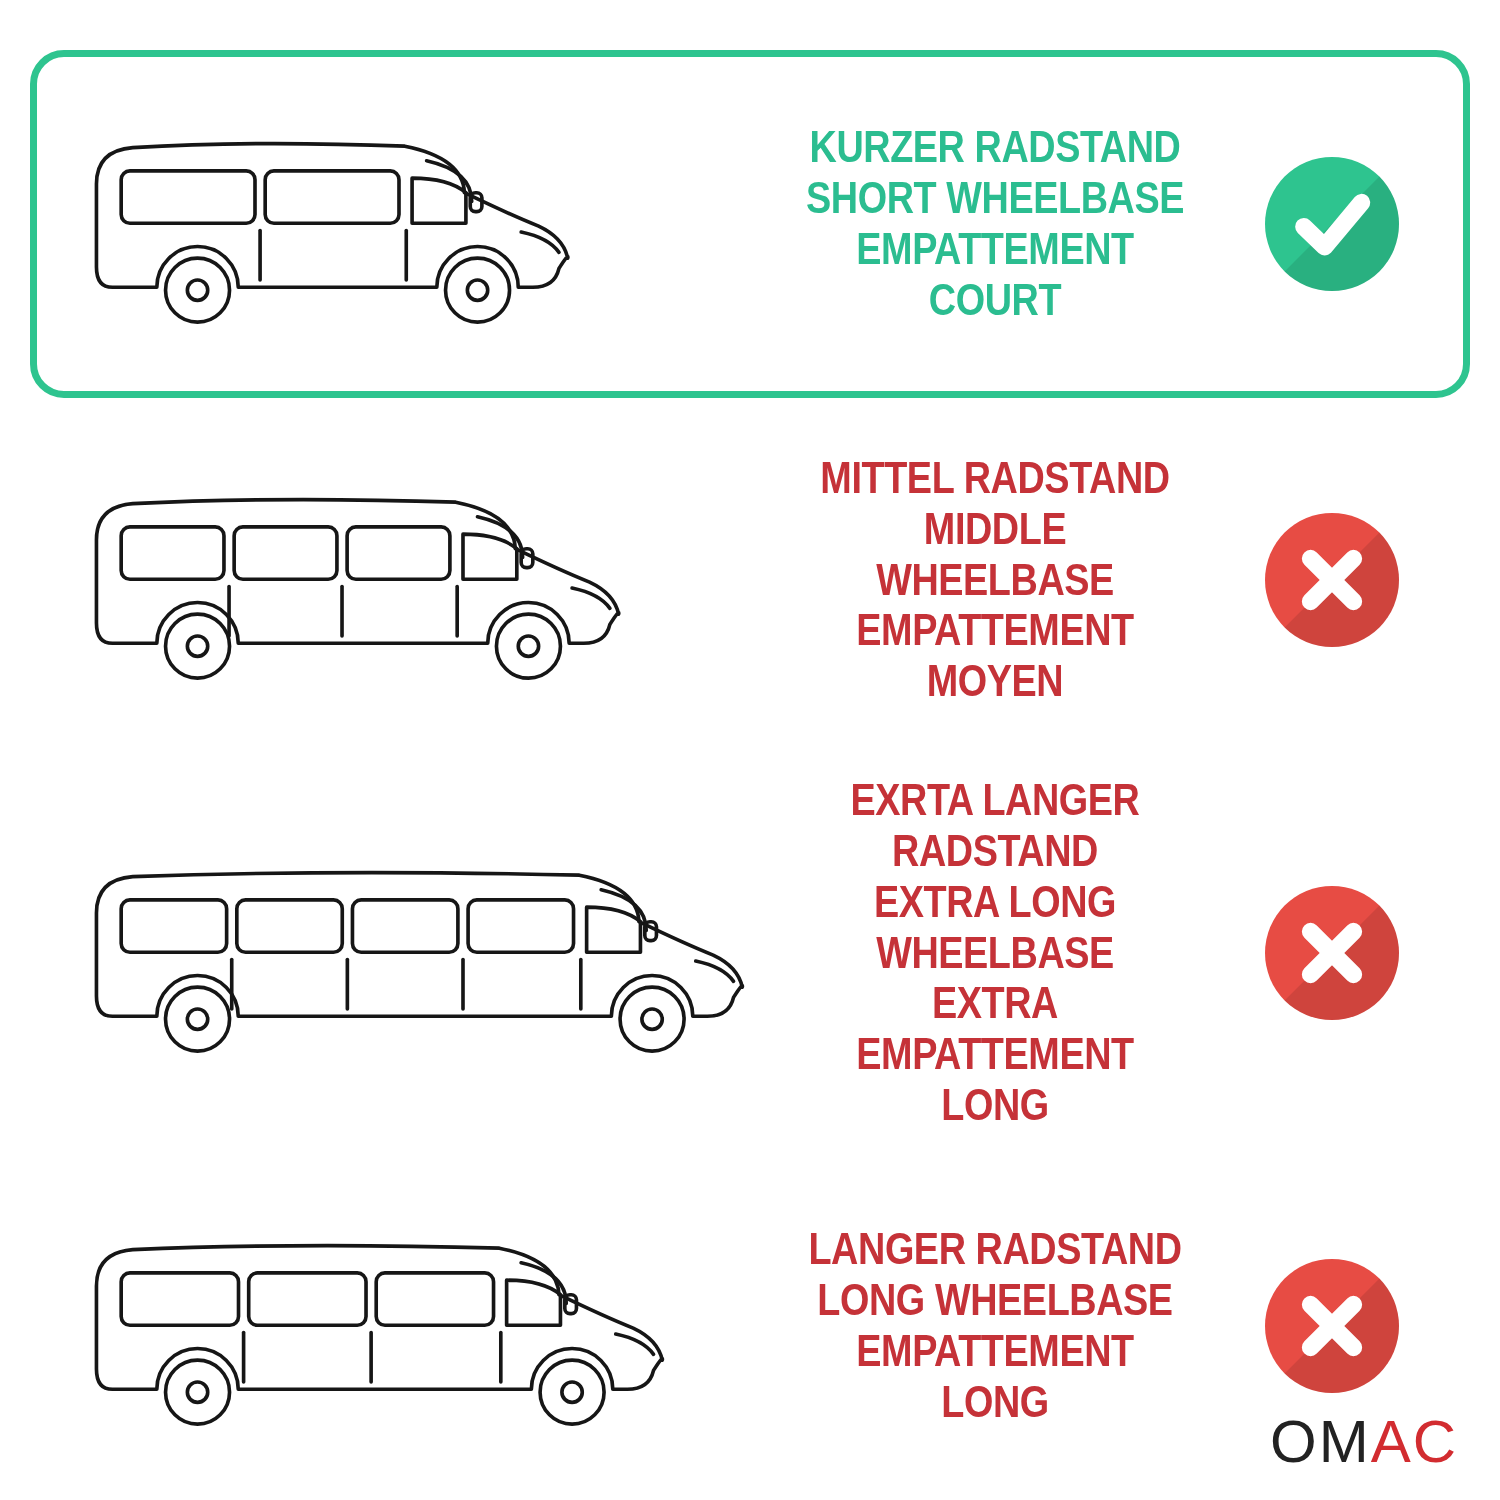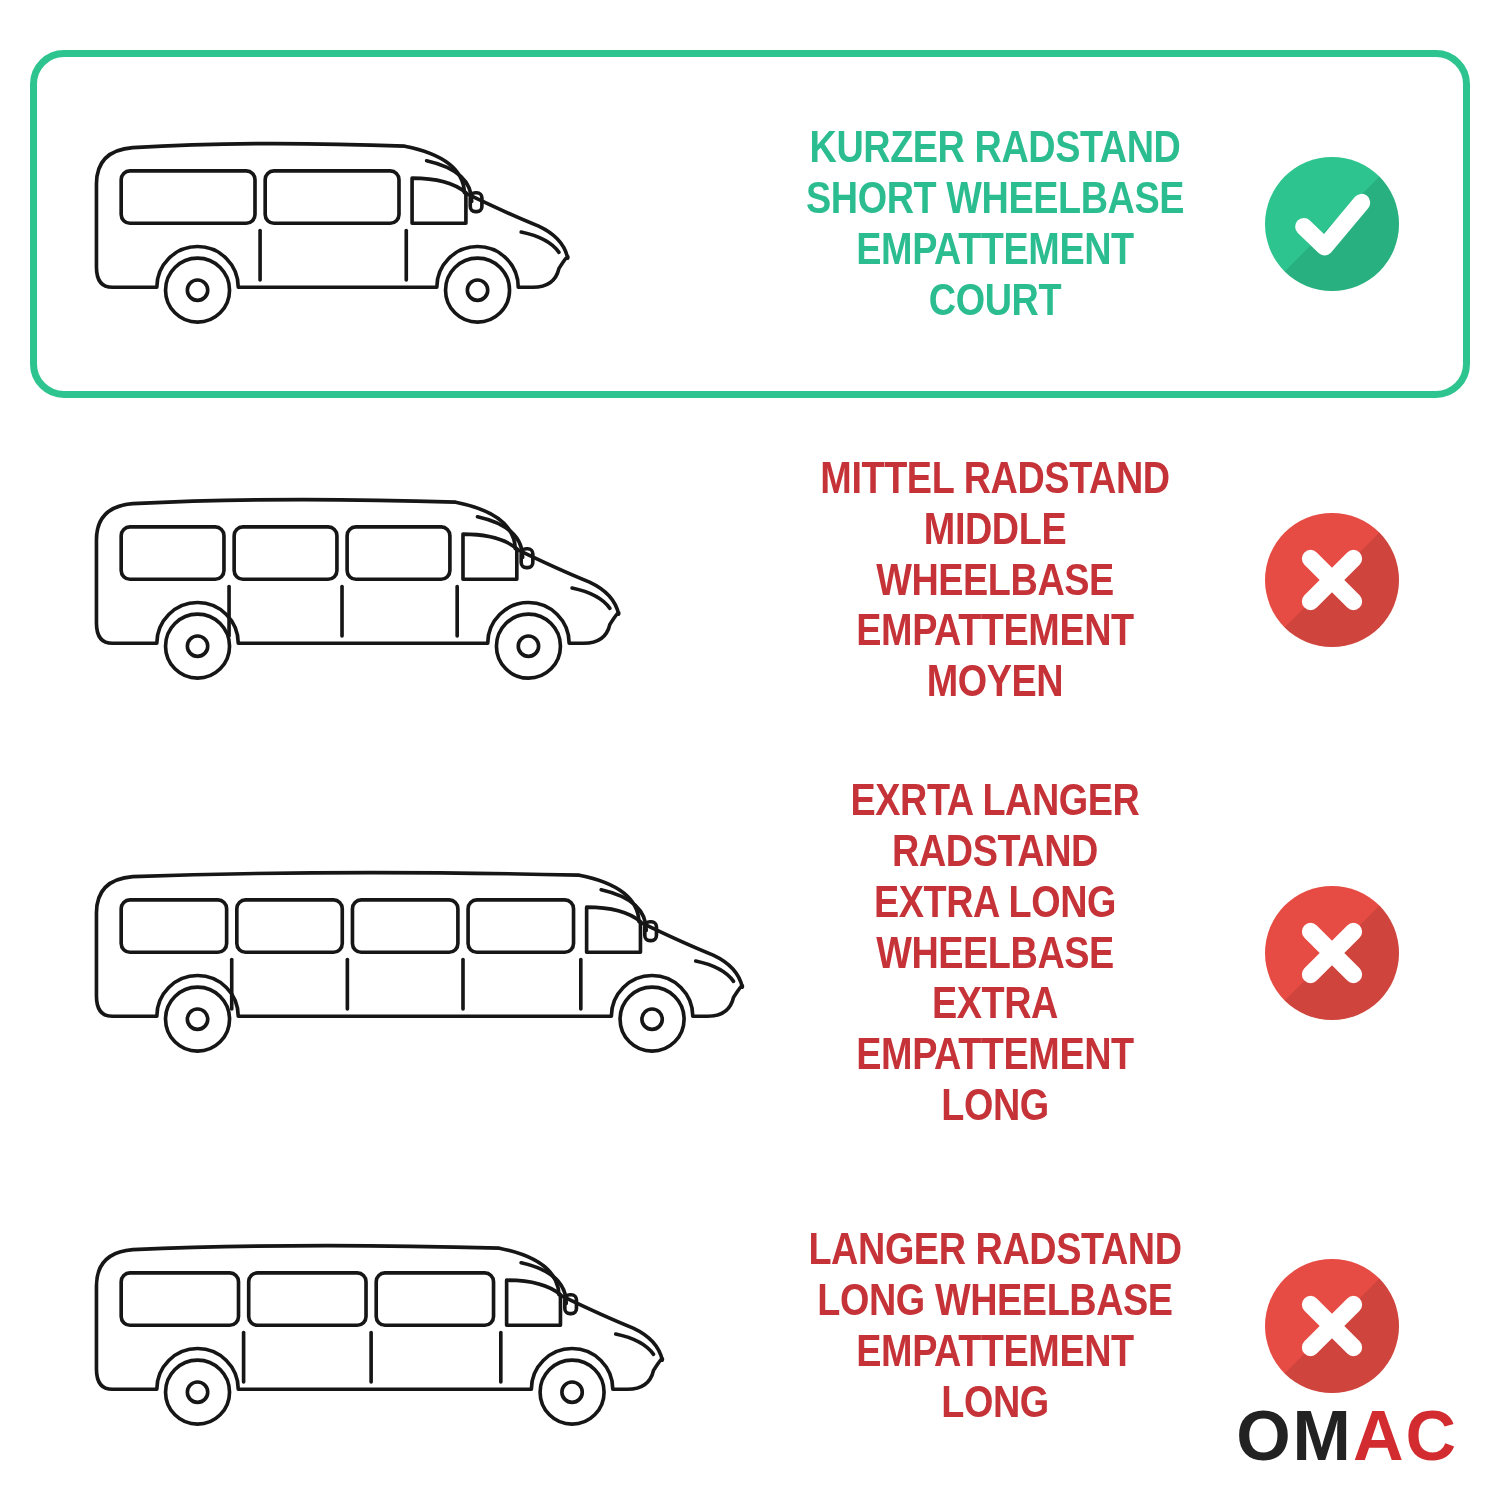--- a/index.html
+++ b/index.html
@@ -17,21 +17,21 @@
   .labels.green{color:var(--green-text,#2bbd90);}
   .labels.red{color:var(--red-text,#c53238);}
   .status{width:210px;flex-shrink:0;display:flex;align-items:center;justify-content:center;}
   .status .ic{display:none;width:134px;height:134px;}
   .status.check .ic-check{display:block;}
   .status.x .ic-x{display:block;}
   .bg-check{fill:var(--green,#2ec48f);}
   .bg-x{fill:var(--red-icon,#e74c44);}
   .shade{fill:rgba(0,0,0,0.10);}
   .mark{fill:none;stroke:#ffffff;stroke-width:13;stroke-linecap:round;stroke-linejoin:round;}
-  .logo{position:absolute;right:42px;bottom:24px;font-size:70px;font-weight:bold;letter-spacing:2px;}
+  .logo{position:absolute;right:42px;bottom:24px;font-size:60px;font-weight:normal;letter-spacing:2px;}
   .logo .lb{color:var(--logo-black,#222222);}
   .logo .lr{color:var(--logo-red,#d22c30);}
 </style>
 </head>
 <body>
 
 <div class="page">
 
   <div class="row highlight">
     <div class="van">

